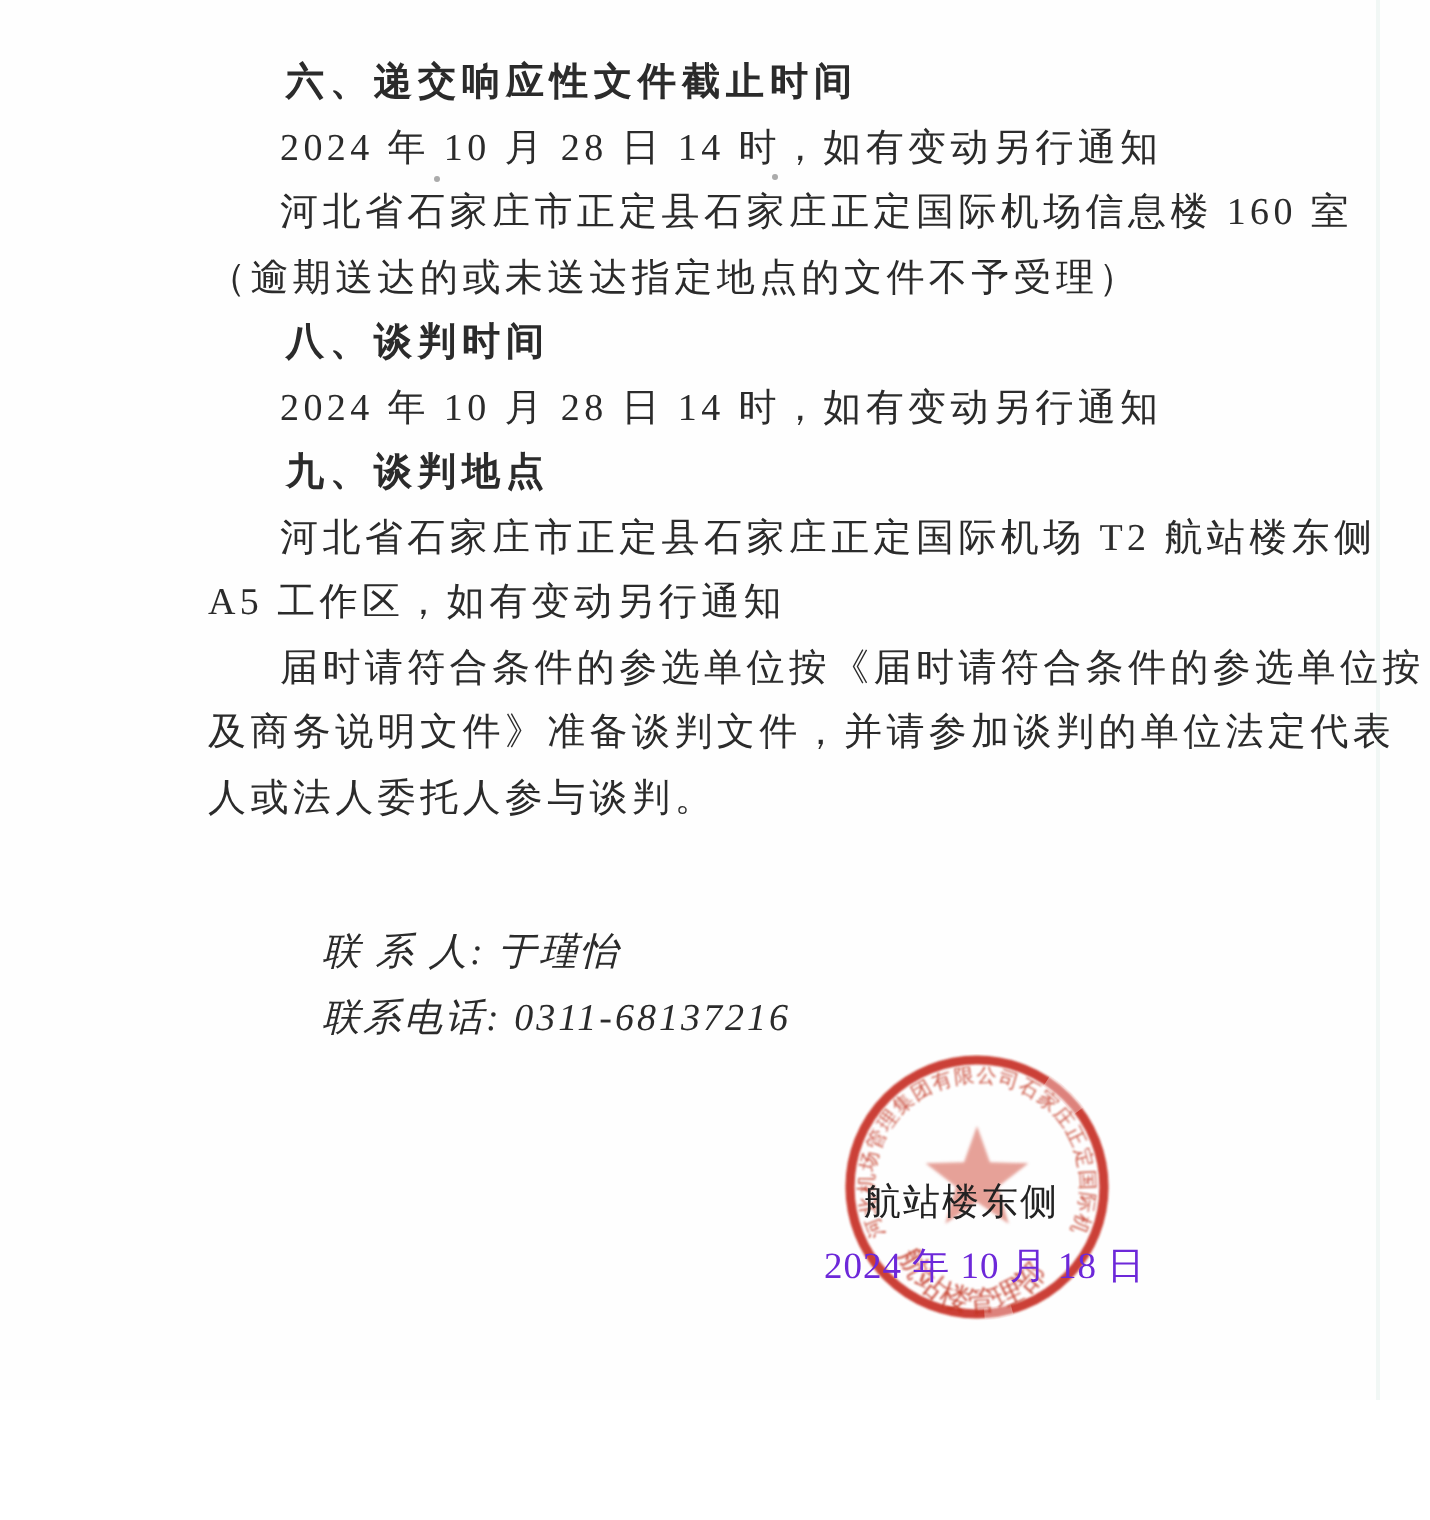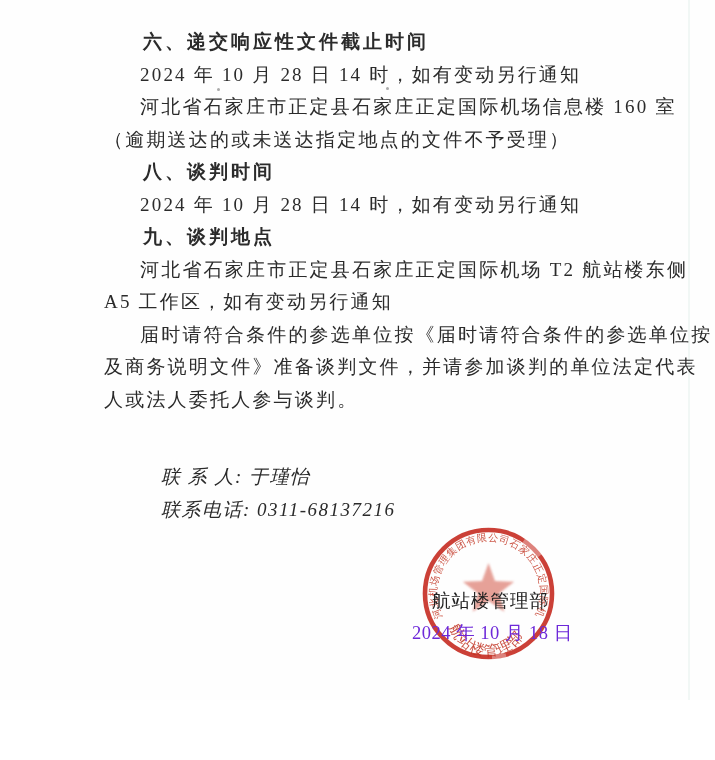--- a/index.html
+++ b/index.html
@@ -97,16 +97,16 @@
 
     <text font-size="10" fill="#c1301f" opacity="0.82" filter="url(#sblur)" letter-spacing="0.6" font-family="Liberation Serif, DejaVu Serif, serif">
       <textPath href="#sealTopArc" startOffset="1%">河北机场管理集团有限公司石家庄正定国际机场</textPath>
     </text>
 
     <text font-size="14.5" fill="#c1301f" opacity="0.85" filter="url(#sblur)" letter-spacing="1" text-anchor="middle" font-family="Liberation Serif, DejaVu Serif, serif">
       <textPath href="#sealBottomArc" startOffset="47%">航站楼管理部</textPath>
     </text>
   </svg>
 
-  <div class="sig-dept">航站楼管理部</div>
+  <div class="sig-dept">航站楼东侧</div>
   <div class="sig-date">2024 年 10 月 18 日</div>
 
 </div>
 
 </body></html>

